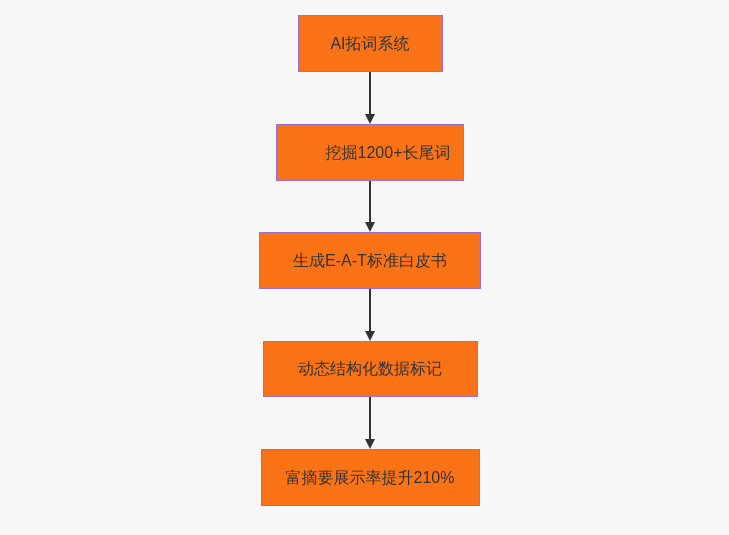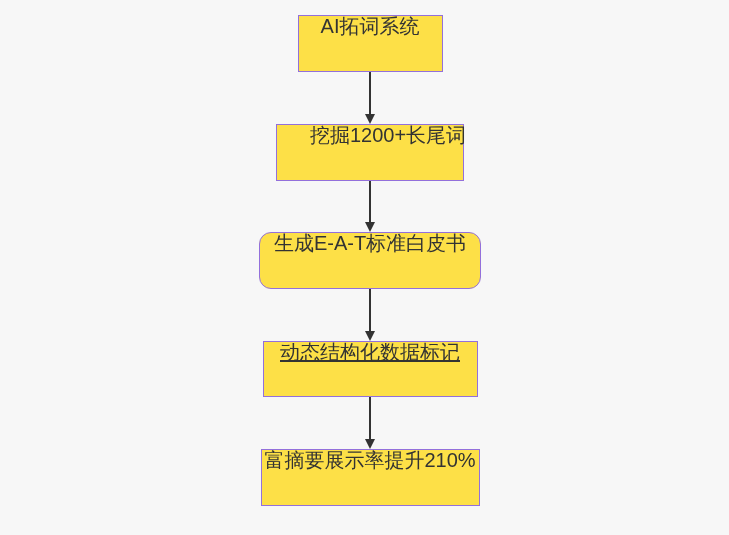--- a/index.html
+++ b/index.html
@@ -23,33 +23,34 @@
     left: 370px;
     top: 15px;
     transform: translateX(-50%);
     display: flex;
     flex-direction: column;
     align-items: center;
   }
   .node {
     box-sizing: border-box;
     height: 57px;
-    background: #fde047;
+    background: #f97316;
     border: 1px solid #9370DB;
     display: flex;
+    align-items: center;
     justify-content: center;
     color: #333333;
-    font-size: 20px;
+    font-size: 16px;
     line-height: 1;
     white-space: nowrap;
   }
   .n1 { width: 145px; }
   .n2 { width: 188px; padding-left: 36px; }
-  .n3 { width: 222px; border-radius: 12px; }
-  .n4 { width: 215px; height: 56px; text-decoration: underline; }
+  .n3 { width: 222px; }
+  .n4 { width: 215px; height: 56px; }
   .n5 { width: 219px; }
   .arrow {
     width: 14px;
     height: 52px;
     flex: 0 0 auto;
     display: block;
   }
   .a2 { height: 51px; }
 </style>
 </head>

